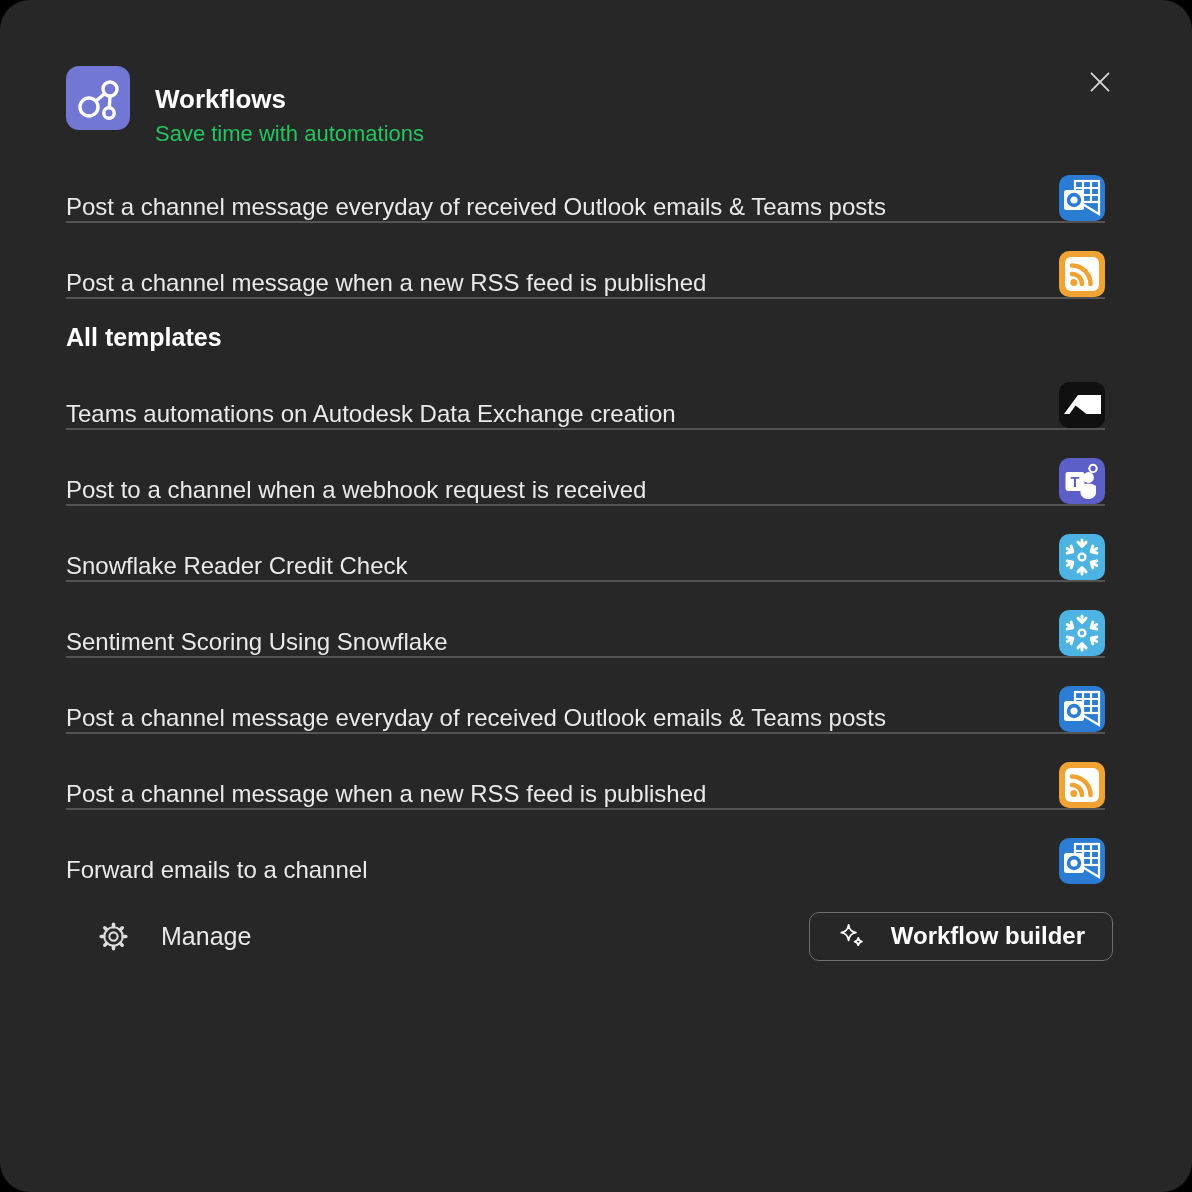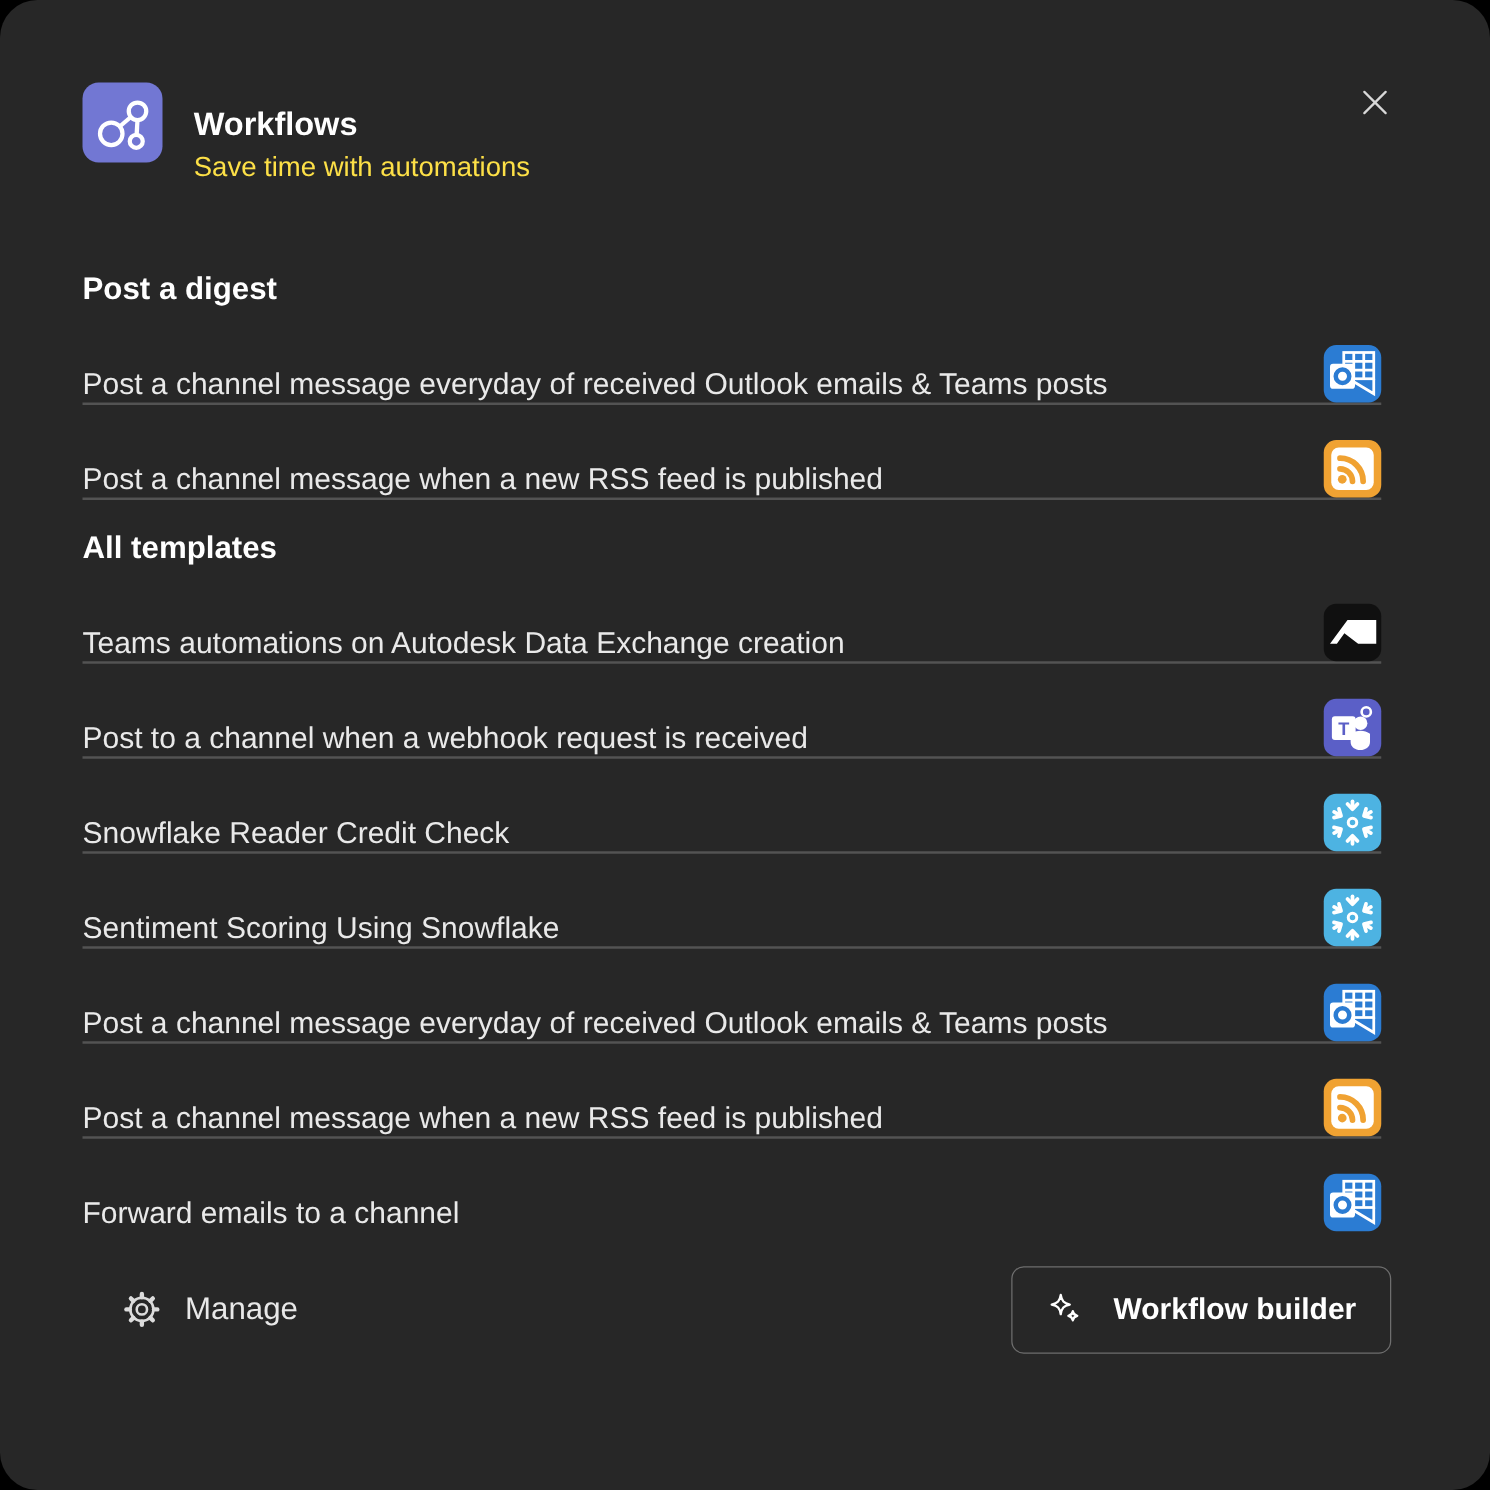--- a/index.html
+++ b/index.html
@@ -3,41 +3,41 @@
 <meta charset="utf-8">
 <style>
   html,body{margin:0;padding:0;}
   body{width:1192px;height:1192px;background:#000;font-family:"Liberation Sans",sans-serif;}
   .dialog{position:relative;width:1192px;height:1192px;background:#272727;border-radius:30px;overflow:hidden;box-sizing:border-box;}
   
   .header{display:flex;align-items:center;gap:25px;padding:50px 66px 0 66px;}
   .app-icon{width:64px;height:64px;border-radius:13px;background:#7277d3;display:flex;align-items:center;justify-content:center;flex:none;}
   .header-text{display:flex;flex-direction:column;margin-top:35px;}
   .title{font-size:26px;font-weight:bold;color:#fff;line-height:1.15;}
-  .subtitle{font-size:22px;color:#fde047;margin-top:6px;}
+  .subtitle{font-size:22px;color:#22c55e;margin-top:6px;}
   .close-btn{position:absolute;top:64px;right:74px;width:36px;height:36px;background:none;border:none;padding:0;cursor:pointer;display:flex;align-items:center;justify-content:center;}
   
   .content{padding:0 87px 0 66px;}
   .section-heading{font-size:25px;font-weight:bold;color:#fff;}
   .section.first .section-heading{margin-top:70px;margin-bottom:2px;}
   .section.second .section-heading{margin-top:24px;margin-bottom:2px;}
   .row{display:flex;align-items:flex-end;justify-content:space-between;height:74px;border-bottom:2px solid #535353;gap:8px;cursor:pointer;}
   .section.second .rows .row:last-child{border-bottom:none;}
   .row-label{font-size:24px;color:#e9e9e9;white-space:nowrap;overflow:hidden;}
   .row-icon{width:46px;height:46px;border-radius:10px;flex:none;display:flex;align-items:center;justify-content:center;overflow:hidden;}
   .outlook-icon{background:#2b7cd3;}
   .rss-icon{background:#f0a232;}
   .autodesk-icon{background:#101010;}
   .teams-icon{background:#5b5fc7;}
   .snowflake-icon{background:#4db3e2;}
   .sharepoint-icon{background:#3a7a7f;}
   
   .footer{display:flex;align-items:center;justify-content:space-between;margin:28px 79px 0 96px;}
-  .manage-btn{display:flex;align-items:center;gap:17px;background:none;border:none;color:#e8e8e8;font-size:25px;font-family:inherit;cursor:pointer;padding:0;}
-  .builder-btn{display:flex;align-items:center;gap:25px;height:70px;padding:0 27px;border:1.5px solid #6e6e6e;border-radius:10px;background:none;color:#fff;font-size:24px;font-weight:bold;font-family:inherit;cursor:pointer;}
+  .manage-btn{display:flex;align-items:center;gap:30px;background:none;border:none;color:#e8e8e8;font-size:25px;font-family:inherit;cursor:pointer;padding:0;}
+  .builder-btn{display:flex;align-items:center;gap:25px;height:49px;padding:0 27px;border:1.5px solid #6e6e6e;border-radius:10px;background:none;color:#fff;font-size:24px;font-weight:bold;font-family:inherit;cursor:pointer;}
 </style>
 </head>
 <body>
 
 <div class="dialog">
 
   <div class="header">
     <div class="app-icon">
       <svg viewBox="0 0 64 64" width="64" height="64">
         <g fill="none" stroke="#fff" stroke-width="3.4">
@@ -61,21 +61,20 @@
         <g stroke="#d8d8d8" stroke-width="1.7" stroke-linecap="round">
           <line x1="7" y1="7" x2="23" y2="23"></line>
           <line x1="23" y1="7" x2="7" y2="23"></line>
         </g>
       </svg>
     </span>
   </button>
 
   <main class="content">
       <section class="section first">
-        <div class="section-heading">Post a digest</div>
         <div class="rows">
           <div class="row">
             <div class="row-label">Post a channel message everyday of received Outlook emails &amp; Teams posts</div>
             <div class="row-icon outlook-icon">
               <svg viewBox="0 0 46 46" width="46" height="46">
                 <g stroke="#fff" stroke-width="2.2" fill="none">
                   <rect x="16" y="6" width="24" height="21"></rect>
                   <line x1="24" y1="6" x2="24" y2="27"></line>
                   <line x1="32" y1="6" x2="32" y2="27"></line>
                   <line x1="16" y1="13" x2="40" y2="13"></line>

